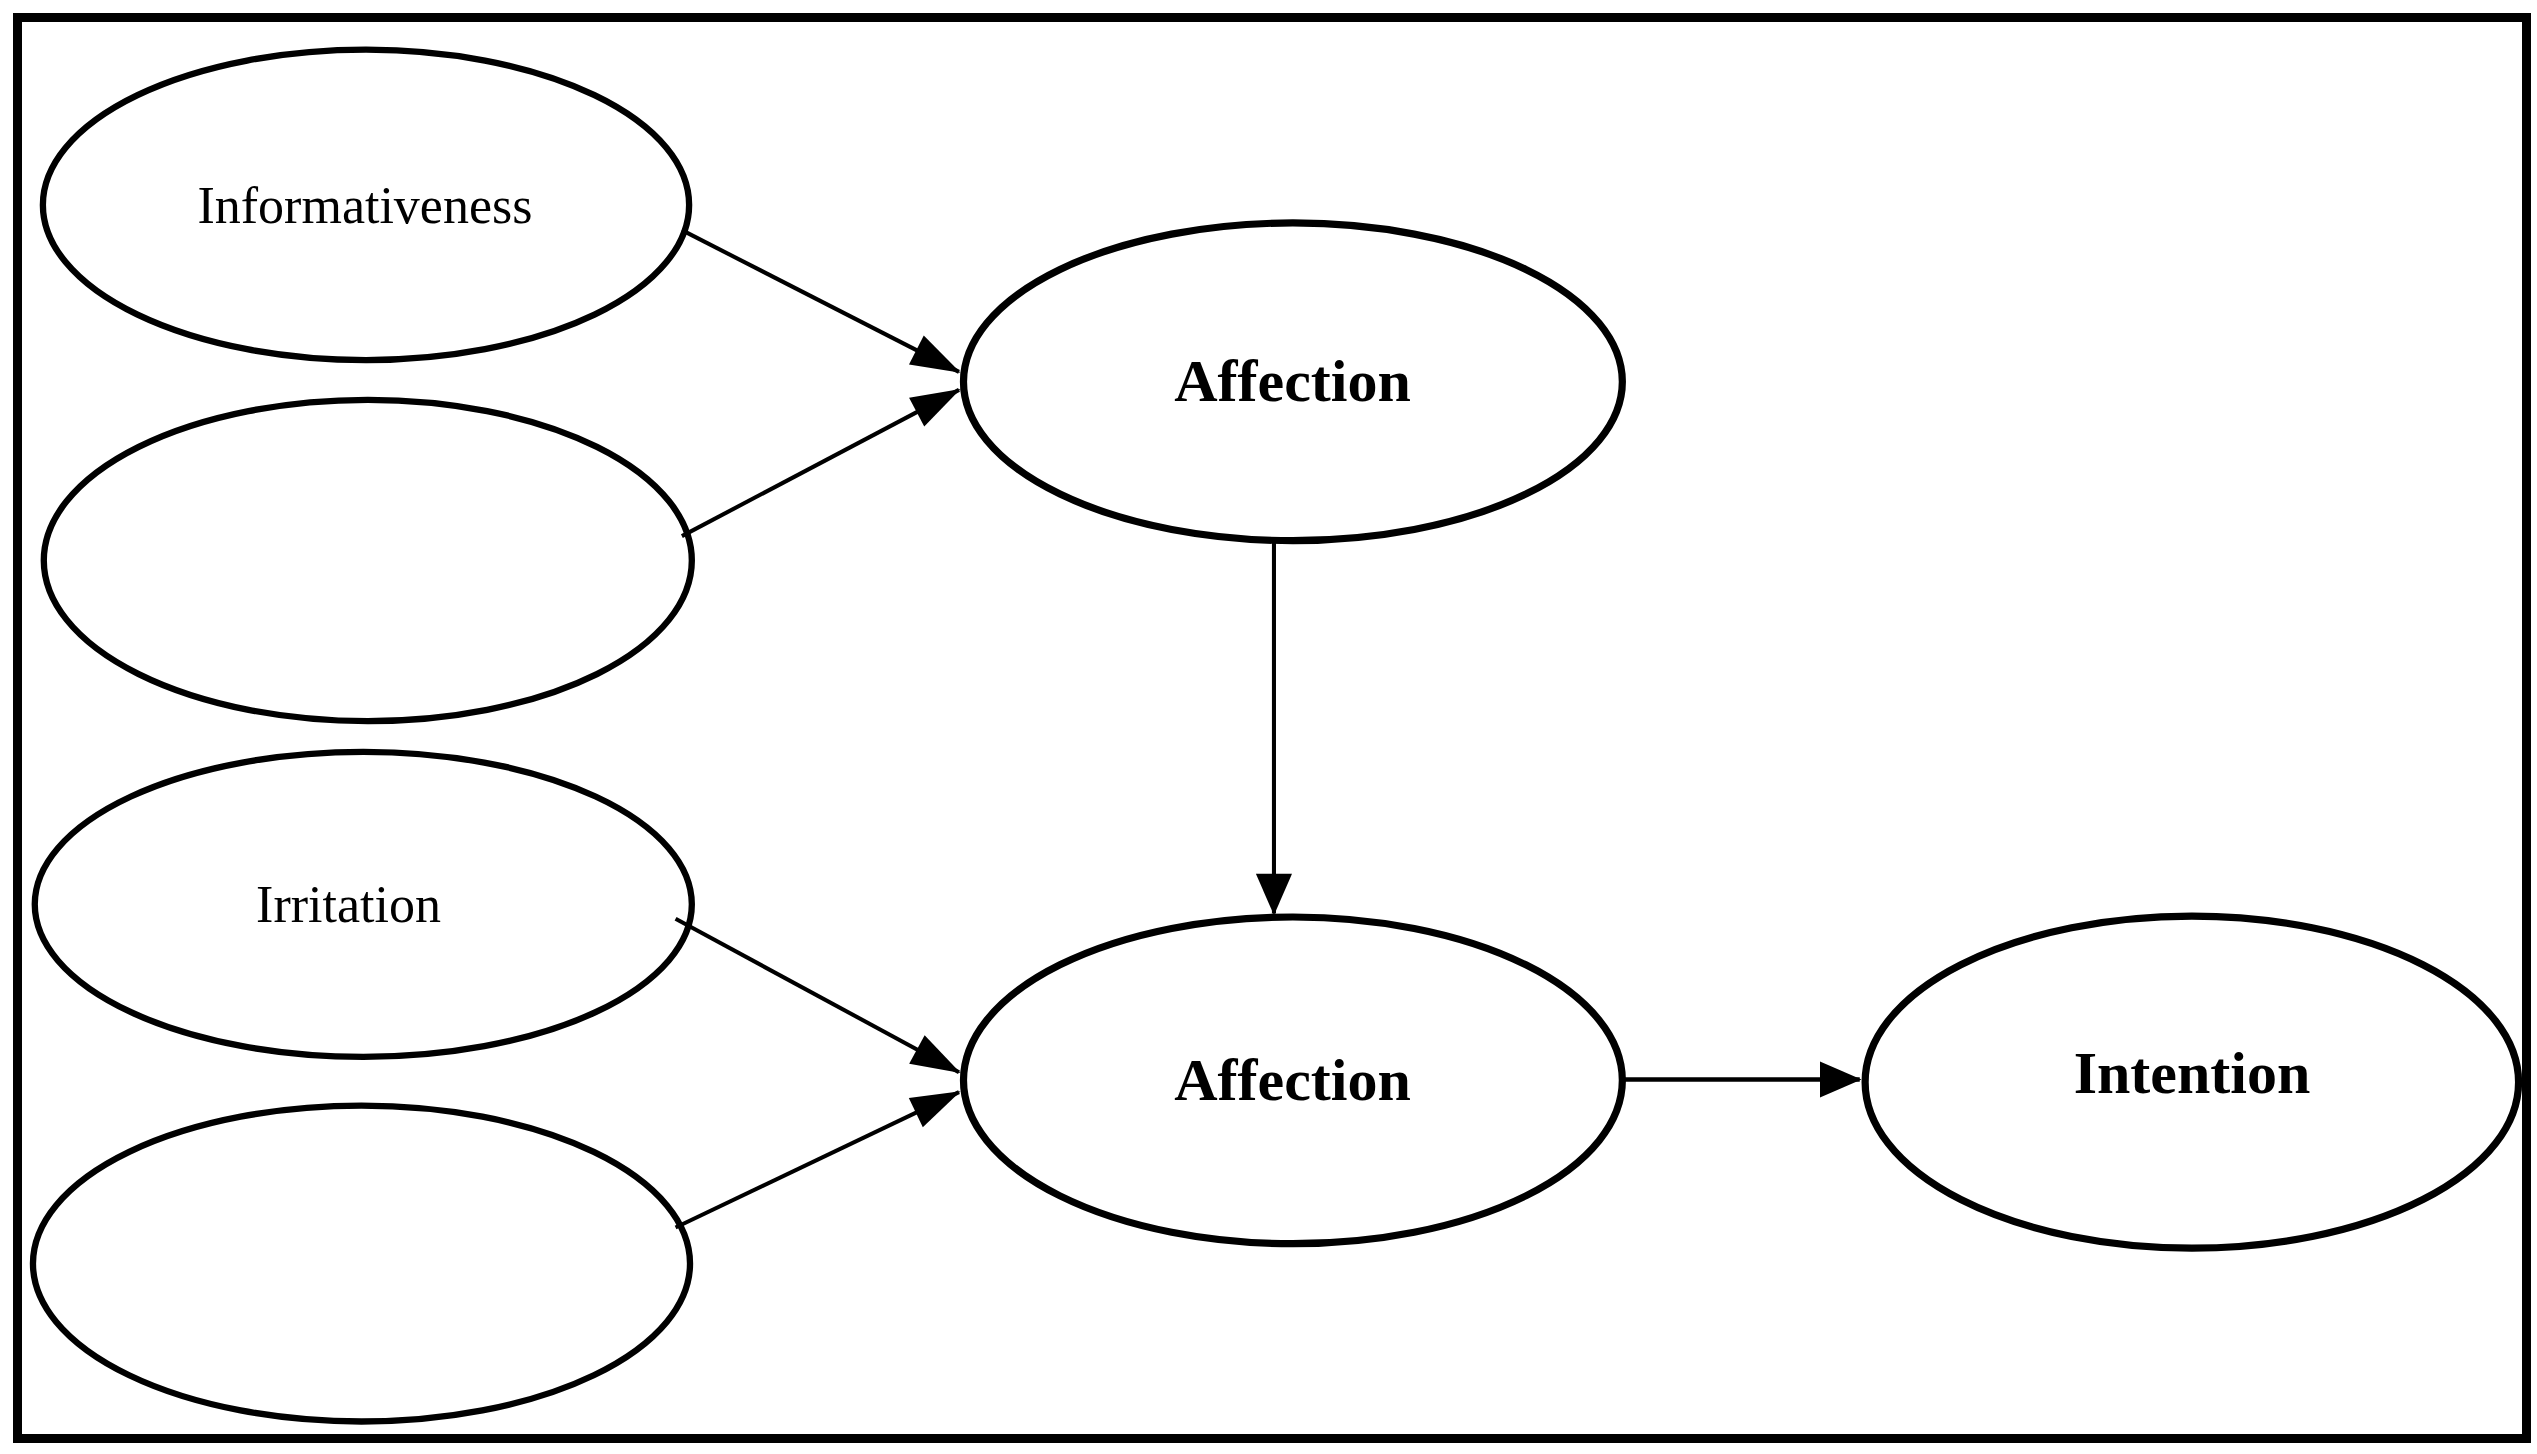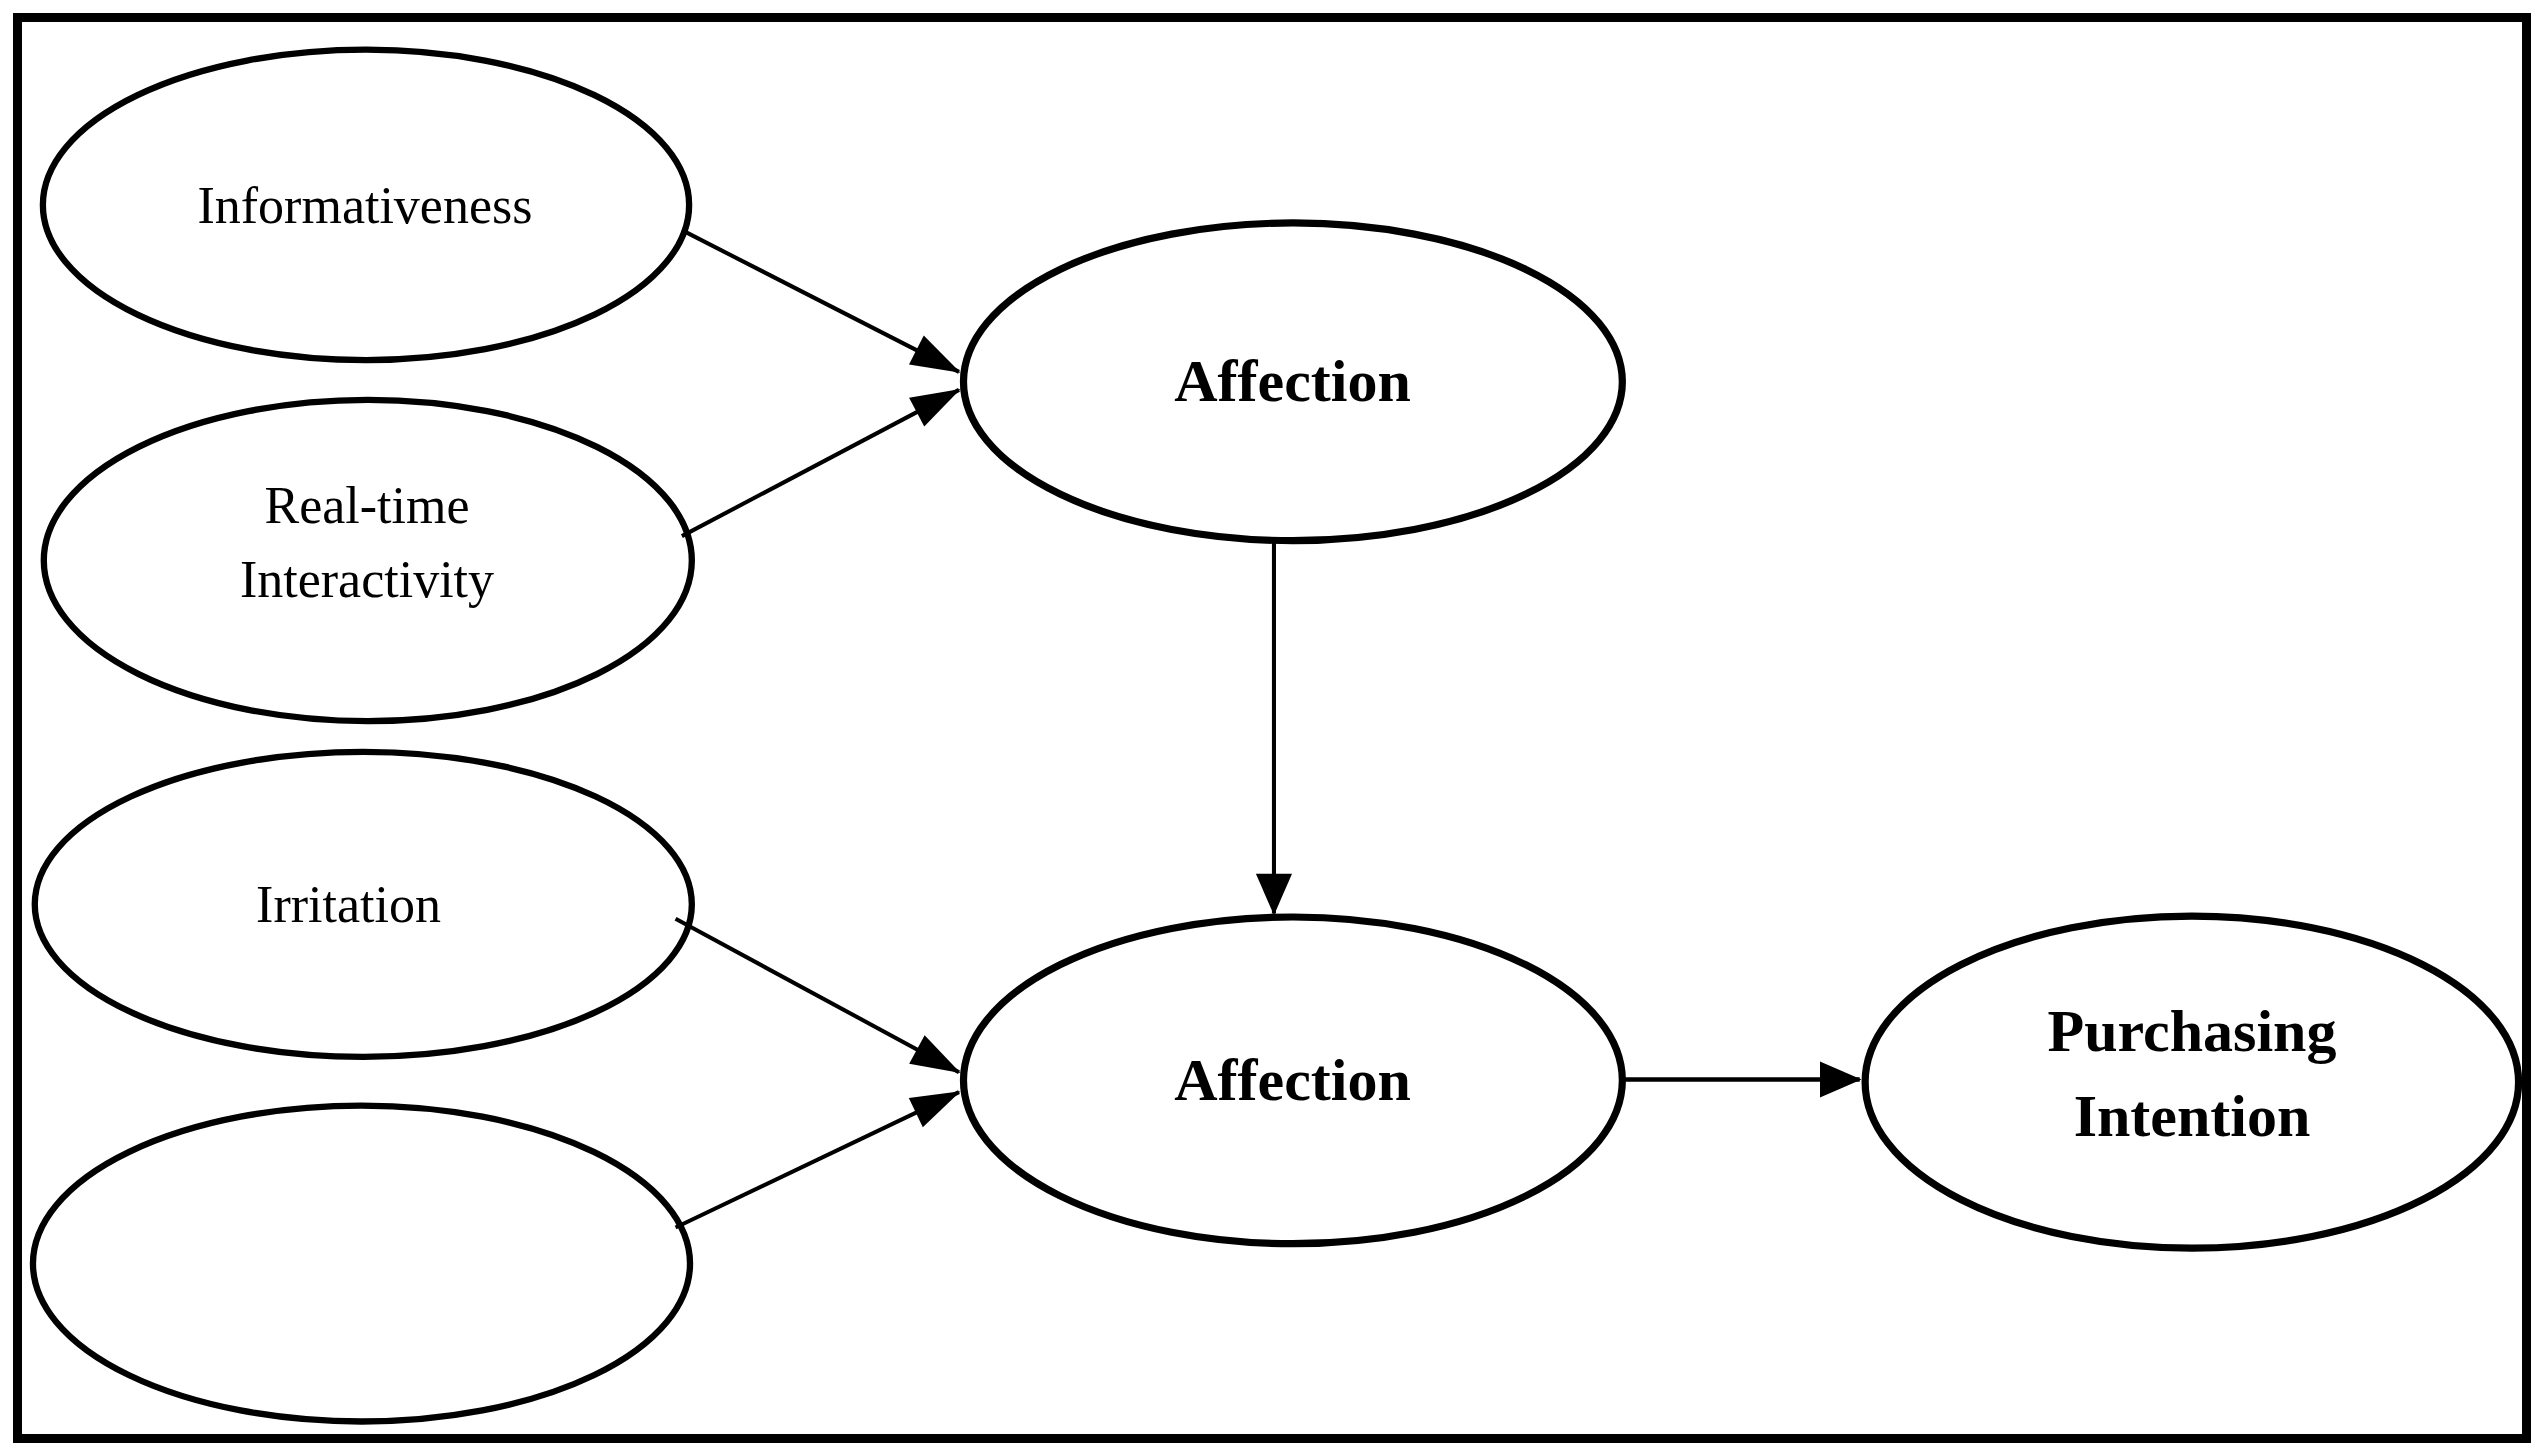--- a/index.html
+++ b/index.html
@@ -85,37 +85,32 @@
     <line x1="1411" y1="601" x2="1411" y2="1012" stroke="#000000" stroke-width="4.5" marker-end="url(#head)"></line>
     <line x1="748" y1="1018" x2="1062" y2="1188" stroke="#000000" stroke-width="4.5" marker-end="url(#headNarrow)"></line>
     <line x1="748" y1="1360" x2="1062" y2="1210" stroke="#000000" stroke-width="4.5" marker-end="url(#headNarrow)"></line>
     <line x1="1799" y1="1196" x2="2060" y2="1196" stroke="#000000" stroke-width="5" marker-end="url(#head)"></line>
   </svg>
 
   <div id="label-informativeness" class="node-label regular">
     <span>Informativeness</span>
   </div>
 
-  <div id="label-realtime" class="node-label regular">
-    <span>Real-time</span>
-    <span>Interactivity</span>
-  </div>
 
   <div id="label-irritation" class="node-label regular">
     <span>Irritation</span>
   </div>
 
 
   <div id="label-cognition" class="node-label bold">
     <span>Affection</span>
   </div>
 
   <div id="label-affection" class="node-label bold">
     <span>Affection</span>
   </div>
 
   <div id="label-purchasing" class="node-label bold">
-    <span>Purchasing</span>
     <span>Intention</span>
   </div>
 
 </div>
 
 
 </body></html>

